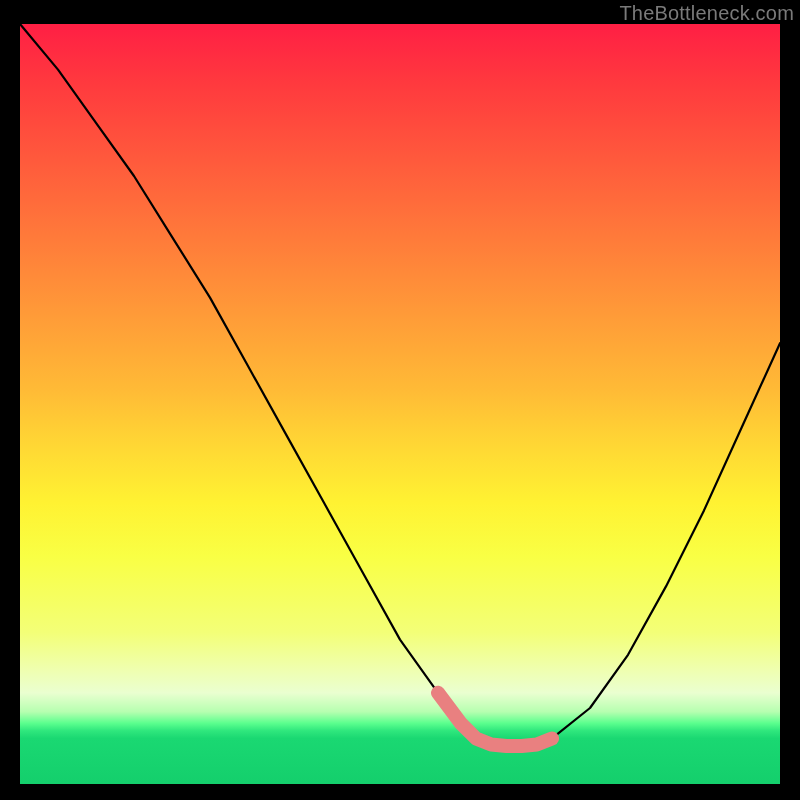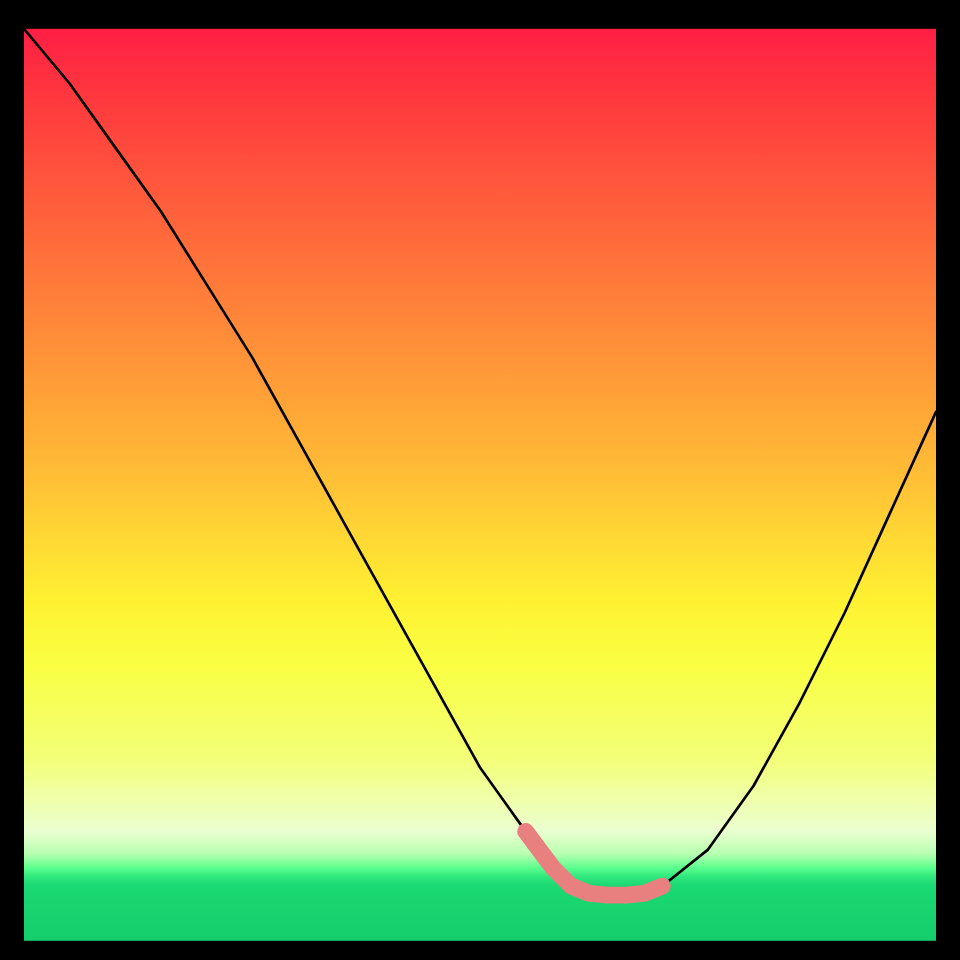--- a/index.html
+++ b/index.html
@@ -59,19 +59,20 @@
     top: 0;
     width: 100%;
     height: 100%;
     overflow: visible;
   }
 </style>
 </head>
 <body>
 
 <div class="stage">
+  <div class="watermark">TheBottleneck.com</div>
   <div class="plot-area">
     <svg class="curve" viewBox="0 0 760 760" preserveAspectRatio="none">
       <path id="main-curve" fill="none" stroke="#000" stroke-width="2.2" stroke-linejoin="round" stroke-linecap="round" d="M0.00 0.00 L38.00 45.60 L76.00 98.80 L114.00 152.00 L152.00 212.80 L190.00 273.60 L228.00 342.00 L266.00 410.40 L304.00 478.80 L342.00 547.20 L380.00 615.60 L418.00 668.80 L440.80 699.20 L456.00 714.40 L471.20 720.48 L486.40 722.00 L501.60 722.00 L516.80 720.48 L532.00 714.40 L570.00 684.00 L608.00 630.80 L646.00 562.40 L684.00 486.40 L722.00 402.80 L760.00 319.20"></path>
       <path id="highlight-curve" fill="none" stroke="#e98080" stroke-width="14" stroke-linejoin="round" stroke-linecap="round" d="M418.00 668.80 L440.80 699.20 L456.00 714.40 L471.20 720.48 L486.40 722.00 L501.60 722.00 L516.80 720.48 L532.00 714.40"></path>
     </svg>
   </div>
 </div>
 
 </body></html>

